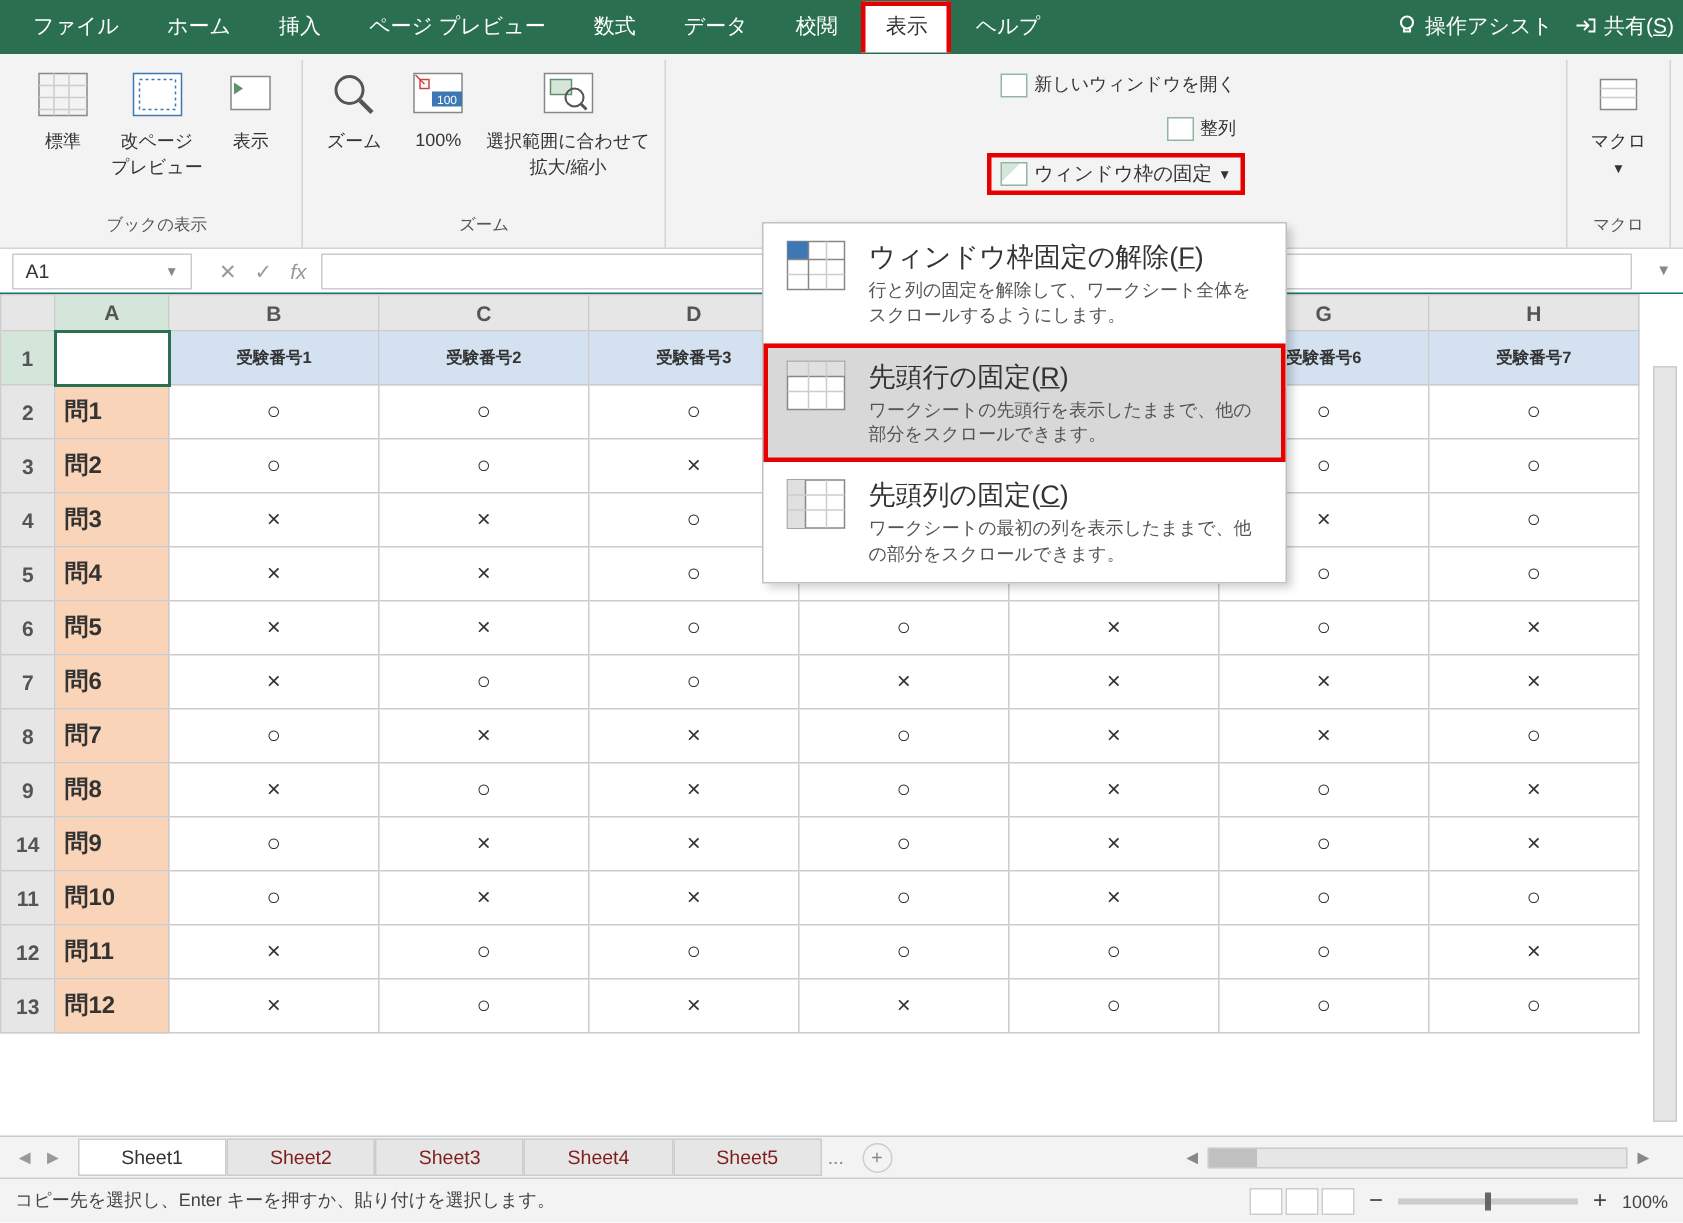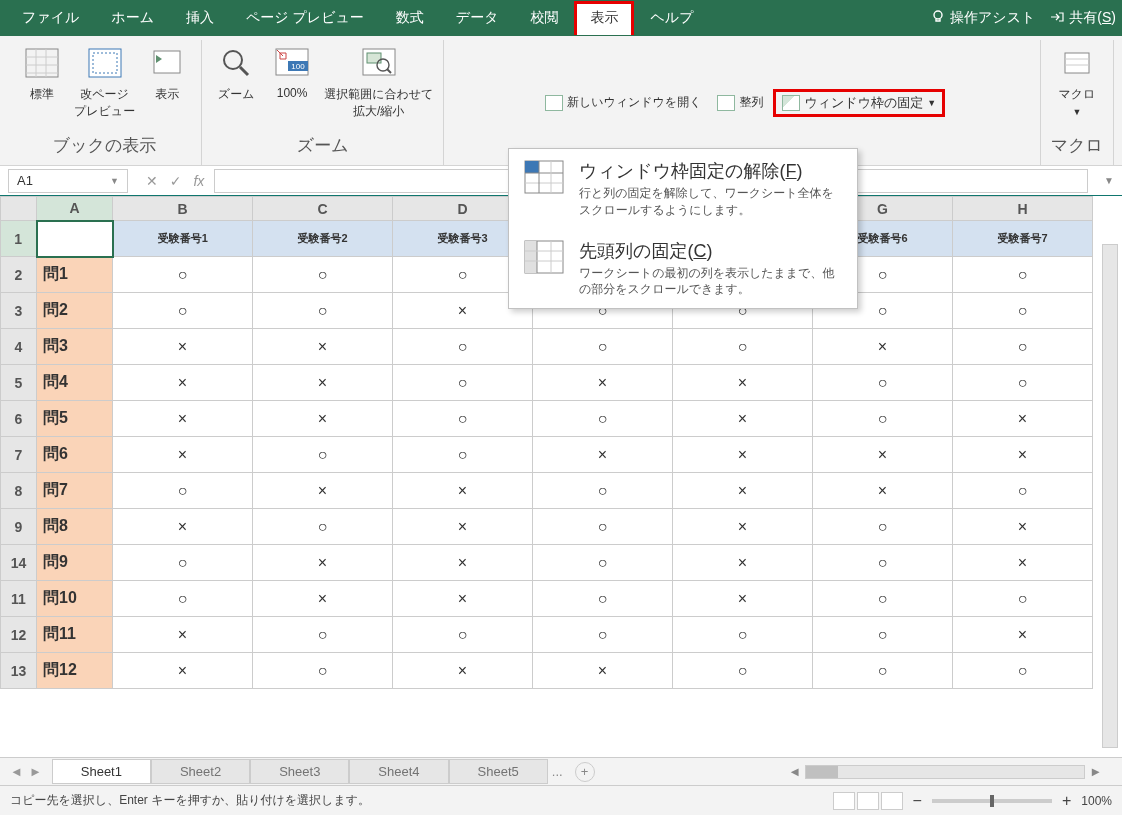--- a/index.html
+++ b/index.html
@@ -8,21 +8,21 @@
   
   .menubar { background: #2a7050; color: #fff; height: 36px; display: flex; align-items: center; padding: 0 6px; }
   .menu-item { padding: 8px 16px; cursor: pointer; font-size: 14px; }
   .menu-item.active { background: #fff; color: #333; border: 3px solid #e60000; border-bottom: none; padding: 5px 13px 8px 13px; }
   .menu-right { margin-left: auto; display: flex; align-items: center; gap: 14px; }
   .menu-right-item { display: flex; align-items: flex-start; gap: 4px; cursor: pointer; font-size: 14px; }
 
   
   .ribbon { background: #f3f3f3; border-bottom: 1px solid #d4d4d4; height: 130px; display: flex; padding: 4px 8px 0; }
   .ribbon-group { display: flex; flex-direction: column; align-items: center; border-right: 1px solid #d4d4d4; padding: 4px 10px; }
-  .ribbon-group-label { font-size: 17px; color: #555; margin-top: auto; padding-bottom: 4px; }
+  .ribbon-group-label { font-size: 11px; color: #555; margin-top: auto; padding-bottom: 4px; }
   .ribbon-buttons { display: flex; gap: 8px; align-items: flex-start; flex: 1; }
   .ribbon-btn { display: flex; flex-direction: column; align-items: center; gap: 4px; cursor: pointer; font-size: 12px; min-width: 48px; text-align: center; }
   .ribbon-btn-small { display: flex; align-items: center; gap: 4px; cursor: pointer; font-size: 12px; padding: 4px 6px; }
   .ribbon-col { display: flex; flex-direction: column; gap: 2px; }
   .ribbon-icon-box { width: 38px; height: 38px; display: flex; align-items: center; justify-content: center; }
   .ribbon-icon-small { width: 18px; height: 16px; border: 1px solid #8fb89f; background: #fff; display: inline-block; position: relative; flex-shrink: 0; }
   .freeze-panes-btn { border: 3px solid #e60000; padding: 2px 6px; display: flex; align-items: center; gap: 4px; }
 
   
   .dropdown { position: absolute; top: 148px; left: 508px; width: 350px; background: #fff; border: 1px solid #c1c1c1; box-shadow: 3px 3px 6px rgba(0,0,0,0.2); z-index: 100; }
@@ -50,21 +50,21 @@
   .row-header.active { background: #d4e5d9; }
   .cell { width: 140px; height: 36px; border: 1px solid #ccc; text-align: center; font-size: 16px; }
   .cell.header-cell { background: #d4e1f0; font-weight: bold; font-size: 11px; }
   .cell.row-label { background: #fad4b8; text-align: left; padding-left: 6px; font-weight: bold; width: 76px; }
   .cell.selected { border: 2px solid #2a7050; }
 
   
   .sheet-tabs { position: absolute; bottom: 30px; left: 0; right: 0; height: 28px; background: #f3f3f3; display: flex; align-items: center; border-top: 1px solid #ccc; }
   .sheet-nav { display: flex; gap: 6px; padding: 0 10px; color: #999; }
   .sheet-tab { padding: 4px 28px; border: 1px solid #ccc; background: #fff; cursor: pointer; font-size: 13px; }
-  .sheet-tab.inactive { background: #e6e6e6; color: #737373; }
+  .sheet-tab.inactive { background: #e6e6e6; color: #7f1d1d; }
   .add-sheet { width: 20px; height: 20px; border: 1px solid #ccc; border-radius: 50%; display: flex; align-items: center; justify-content: center; margin-left: 8px; cursor: pointer; color: #888; }
   .hscroll { margin-left: auto; display: flex; align-items: center; gap: 4px; padding-right: 20px; }
   .hscroll-track { width: 280px; height: 14px; background: #e6e6e6; border: 1px solid #ccc; position: relative; }
   .hscroll-thumb { position: absolute; left: 0; width: 32px; height: 100%; background: #c0c0c0; }
 
   
   .status-bar { position: absolute; bottom: 0; left: 0; right: 0; height: 30px; background: #f3f3f3; border-top: 1px solid #ccc; display: flex; align-items: center; padding: 0 10px; font-size: 12px; color: #444; }
   .status-right { margin-left: auto; display: flex; align-items: center; gap: 10px; }
   .view-btns { display: flex; gap: 2px; }
   .view-btn { width: 22px; height: 18px; border: 1px solid #ccc; background: #fff; }
@@ -177,21 +177,21 @@
               <line x1="26" y1="22" x2="30" y2="26" stroke="#555" stroke-width="2"></line>
             </svg></div>
         <span>選択範囲に合わせて
 拡大/縮小</span>
       </div>
     </div>
     <div class="ribbon-group-label">ズーム</div>
   </div>
 
   <div class="ribbon-group" style="flex:1;">
-    <div class="ribbon-buttons" style="flex-direction:row; align-items:center; gap:4px;">
+    <div class="ribbon-buttons" style="flex-direction:column; align-items:flex-end; gap:4px;">
       <div class="ribbon-btn-small">
         <span class="ribbon-icon-small"></span>
         <span>新しいウィンドウを開く</span>
       </div>
       <div class="ribbon-btn-small">
         <span class="ribbon-icon-small"></span>
         <span>整列</span>
       </div>
       <div class="freeze-panes-btn">
         <span class="ribbon-icon-small" style="background:linear-gradient(135deg,#d4e5d9 40%,#fff 40%);"></span>
@@ -230,20 +230,36 @@
           <line x1="2" y1="24" x2="40" y2="24" stroke="#ccc"></line>
           <line x1="16" y1="2" x2="16" y2="34" stroke="#888"></line>
           <line x1="28" y1="2" x2="28" y2="34" stroke="#ccc"></line>
         </svg>
       </div>
     <div class="dropdown-text">
       <div class="dropdown-title"><span>ウィンドウ枠固定の解除(</span><span class="underline">F</span><span>)</span></div>
       <div class="dropdown-desc">行と列の固定を解除して、ワークシート全体をスクロールするようにします。</div>
     </div>
   </div>
+  <div class="dropdown-item highlighted">
+    <div class="dropdown-icon">
+        <svg width="42" height="36">
+          <rect x="2" y="2" width="38" height="32" fill="#fff" stroke="#888"></rect>
+          <rect x="2" y="2" width="38" height="10" fill="#e0e0e0"></rect>
+          <line x1="2" y1="12" x2="40" y2="12" stroke="#888"></line>
+          <line x1="2" y1="22" x2="40" y2="22" stroke="#ccc"></line>
+          <line x1="16" y1="2" x2="16" y2="34" stroke="#ccc"></line>
+          <line x1="28" y1="2" x2="28" y2="34" stroke="#ccc"></line>
+        </svg>
+      </div>
+    <div class="dropdown-text">
+      <div class="dropdown-title"><span>先頭行の固定(</span><span class="underline">R</span><span>)</span></div>
+      <div class="dropdown-desc">ワークシートの先頭行を表示したままで、他の部分をスクロールできます。</div>
+    </div>
+  </div>
   <div class="dropdown-item">
     <div class="dropdown-icon">
         <svg width="42" height="36">
           <rect x="2" y="2" width="38" height="32" fill="#fff" stroke="#888"></rect>
           <rect x="2" y="2" width="12" height="32" fill="#e0e0e0"></rect>
           <line x1="14" y1="2" x2="14" y2="34" stroke="#888"></line>
           <line x1="2" y1="12" x2="40" y2="12" stroke="#ccc"></line>
           <line x1="2" y1="22" x2="40" y2="22" stroke="#ccc"></line>
           <line x1="28" y1="2" x2="28" y2="34" stroke="#ccc"></line>
         </svg>

